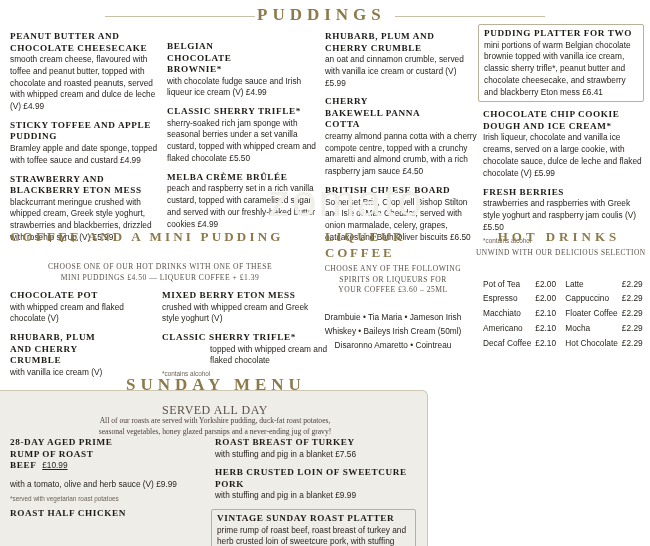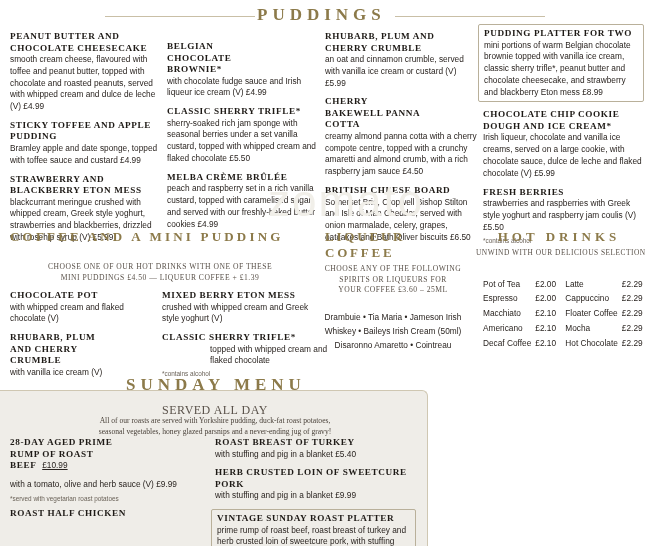--- a/index.html
+++ b/index.html
@@ -66,21 +66,21 @@
     </div>
   <div class="item">
       <div class="item-name">BRITISH CHEESE BOARD</div>
       <div class="item-desc">Somerset Brie, Cropwell Bishop Stilton and Isle of Man Cheddar, served with onion marmalade, celery, grapes, oatcakes and Bath Oliver biscuits  £6.50</div>
     </div>
 </div>
 
 <div class="abs" style="left:478px; top:24px; width:166px;">
   <div class="item platter">
       <div class="item-name">PUDDING PLATTER FOR TWO</div>
-      <div class="item-desc">mini portions of warm Belgian chocolate brownie topped with vanilla ice cream, classic sherry trifle*, peanut butter and chocolate cheesecake, and strawberry and blackberry Eton mess  £8.99</div>
+      <div class="item-desc">mini portions of warm Belgian chocolate brownie topped with vanilla ice cream, classic sherry trifle*, peanut butter and chocolate cheesecake, and strawberry and blackberry Eton mess  £6.41</div>
     </div>
   <div style="padding-left:5px;">
     <div class="item">
         <div class="item-name">CHOCOLATE CHIP COOKIE DOUGH AND ICE CREAM*</div>
         <div class="item-desc">Irish liqueur, chocolate and vanilla ice creams, served on a large cookie, with chocolate sauce, dulce de leche and flaked chocolate (V)  £5.99</div>
       </div>
     <div class="item" style="margin-bottom:2px;">
         <div class="item-name">FRESH BERRIES</div>
         <div class="item-desc">strawberries and raspberries with Greek style yoghurt and raspberry jam coulis (V)  £5.50</div>
       </div>
@@ -186,21 +186,21 @@
     </div>
   <div class="note" style="margin-bottom:4px;">*served with vegetarian roast potatoes</div>
   <div class="item">
       <div class="item-name">ROAST HALF CHICKEN</div>
     </div>
 </div>
 
 <div class="abs" style="left:211px; top:437px; width:205px;">
   <div class="item" style="padding-left:4px;">
       <div class="item-name">ROAST BREAST OF TURKEY</div>
-      <div class="item-desc">with stuffing and pig in a blanket  £5.40</div>
+      <div class="item-desc">with stuffing and pig in a blanket  £7.56</div>
     </div>
   <div class="item" style="padding-left:4px;">
       <div class="item-name">HERB CRUSTED LOIN OF SWEETCURE PORK</div>
       <div class="item-desc">with stuffing and pig in a blanket  £9.99</div>
     </div>
   <div class="platter">
     <div class="item-name">VINTAGE SUNDAY ROAST PLATTER</div>
     <div class="item-desc"><span>prime rump of roast beef, roast breast of turkey and herb crusted loin of sweetcure pork, with stuffing and pigs in blankets  11.99</span>&nbsp;&nbsp;&nbsp;&nbsp;</div>
   </div>
 </div>

